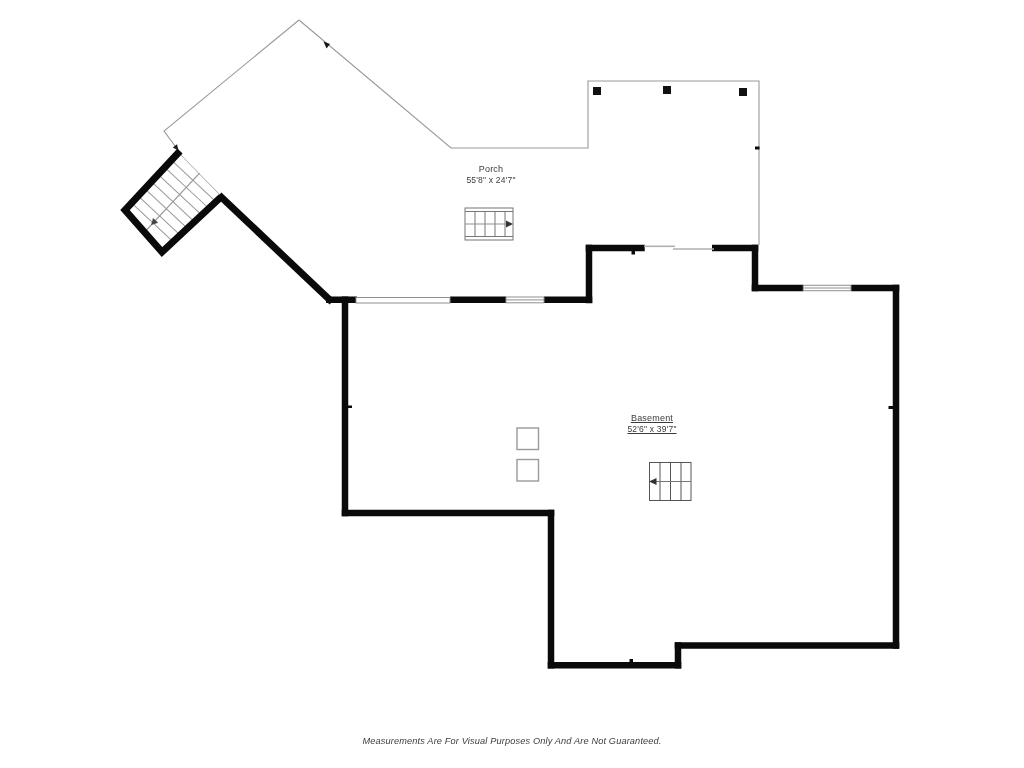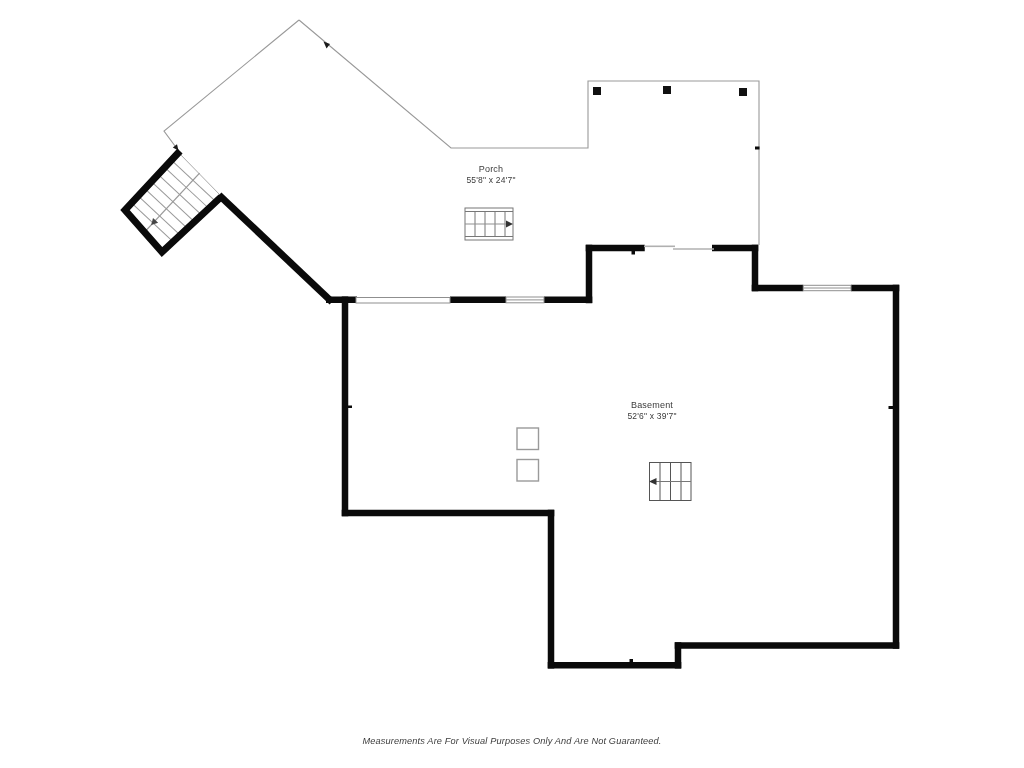--- a/index.html
+++ b/index.html
@@ -122,19 +122,19 @@
       <rect x="631.5" y="251" width="3.5" height="3.5"></rect>
       <rect x="755" y="146.5" width="4.5" height="3"></rect>
     </g>
   </svg>
 
   <div class="room-label" style="left:491px;top:164px;">
     <div class="room-name">Porch</div>
     <div class="room-dims">55'8" x 24'7"</div>
   </div>
 
-  <div class="room-label" style="left:652px;top:400px;">
+  <div class="room-label" style="left:652px;top:413px;text-decoration:underline;">
     <div class="room-name">Basement</div>
     <div class="room-dims">52'6" x 39'7"</div>
   </div>
 
   <div class="disclaimer" style="left:512px;top:736px;">Measurements Are For Visual Purposes Only And Are Not Guaranteed.</div>
 </div>
 
 </body></html>

